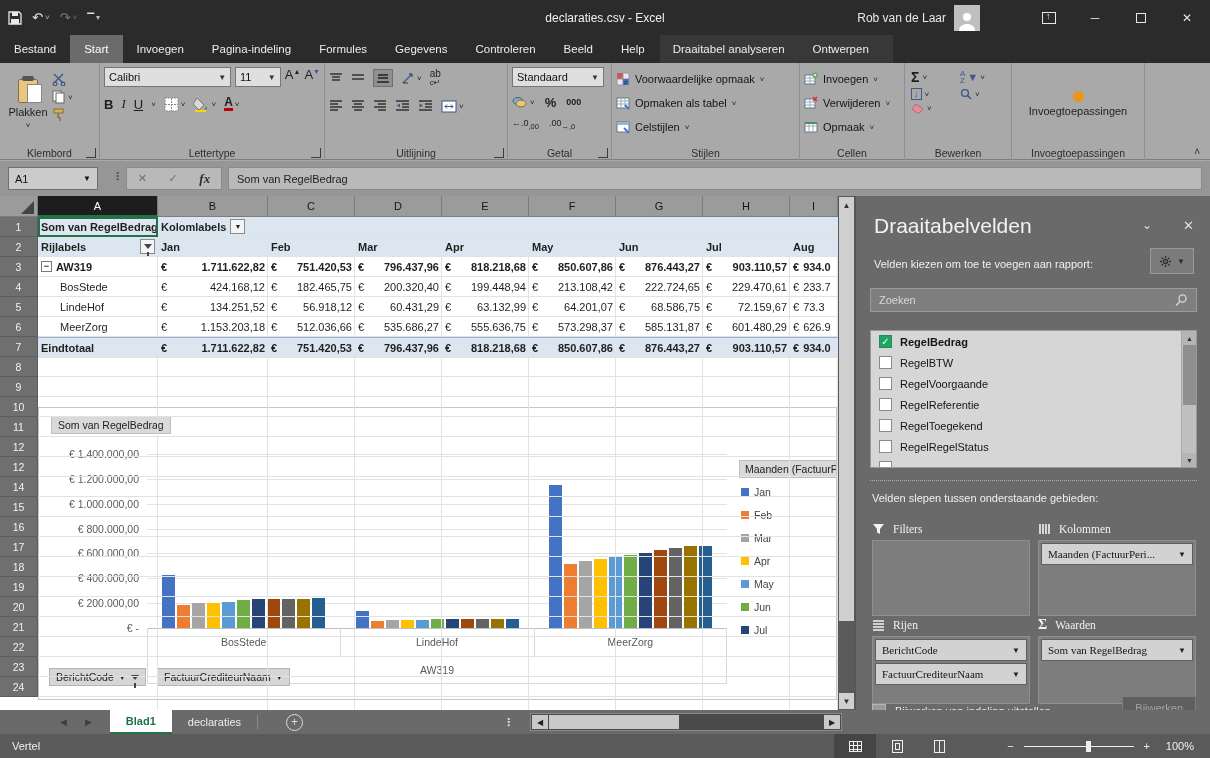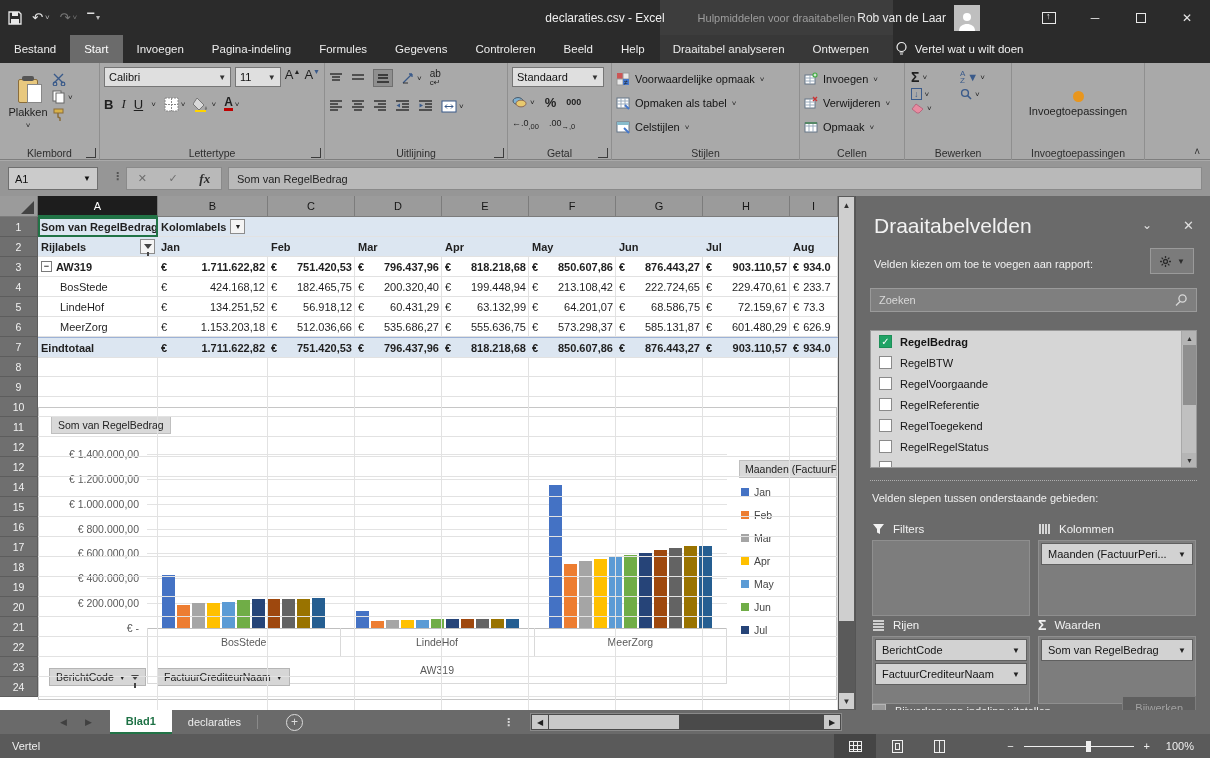--- a/index.html
+++ b/index.html
@@ -111,21 +111,21 @@
   .searchbox { position:absolute; left:14px; top:92px; width:327px; height:24px; background:#7f7f7f; border:1px solid #9a9a9a; display:flex; align-items:center; padding:0 8px; color:#d8d8d8; }
   .fieldlist { position:absolute; left:14px; top:134px; width:327px; height:138px; background:#d6d6d6; border:1px solid #9a9a9a; overflow:hidden; color:#141414; }
   .fl-item { display:flex; align-items:center; gap:8px; height:21px; padding:0 8px; }
   .fl-check { width:13px; height:13px; border:1px solid #8a8a8a; background:#fff; flex:none; display:flex; align-items:center; justify-content:center; }
   .fl-check.on { background:#21a366; border-color:#1d8f58; color:#fff; font-size:10px; }
   .fl-scroll { position:absolute; right:0; top:0; width:15px; height:100%; background:#c0c0c0; border-left:1px solid #a8a8a8; }
   .fl-sa { position:absolute; left:0; width:15px; height:14px; background:#b5b5b5; color:#333; font-size:7px; display:flex; align-items:center; justify-content:center; }
   .fl-thumb { position:absolute; left:1px; top:14px; width:13px; height:60px; background:#8f8f8f; }
   .dotline { position:absolute; left:14px; top:284px; width:327px; border-top:1px dotted #b0b0b0; }
   .drag-label { position:absolute; left:16px; top:296px; font-size:11px; color:#f0f0f0; }
-  .quad { position:absolute; width:158px; }
+  .quad { position:absolute; width:158px;font-family:Liberation Serif, serif; }
   .quad-head { display:flex; align-items:center; gap:8px; height:22px; font-size:11.5px; color:#f2f2f2; }
   .quad-box { width:158px; background:#7d7d7d; border:1px solid #8f8f8f; padding:2px; }
   .chip { height:22px; background:#d2d2d2; border:1px solid #5f5f5f; margin-bottom:2px; display:flex; align-items:center; padding:0 6px; color:#141414; white-space:nowrap; overflow:hidden; }
   .chip .car { margin-left:auto; font-size:8px; color:#222; flex:none; }
   .sigma { font-size:14px; font-weight:bold; color:#f2f2f2; }
   .defer-row { position:absolute; left:16px; top:508px; display:flex; align-items:center; gap:9px; color:#ededed; }
   .defer-check { width:14px; height:14px; background:#9a9a9a; border:1px solid #b5b5b5; }
   .updatebtn { position:absolute; right:14px; top:500px; background:#5f5f5f; border:1px solid #7d7d7d; color:#a2a2a2; padding:5px 12px; font-size:11px; }
 
   
@@ -174,21 +174,20 @@
             <rect x="4" y="1" width="6" height="4" fill="#e8e8e8"></rect>
           </svg>
       </span>
       <span class="qbtn">↶<span class="mini-carat">˅</span></span>
       <span class="qbtn dis">↷<span class="mini-carat" style="color:#777">˅</span></span>
       <span class="qbtn">
           <span style="font-size:9px;">▔<br></span>
           <span class="mini-carat">▾</span>
         </span>
     </div>
-    <div class="ctx-title">Hulpmiddelen voor draaitabellen</div>
     <div class="doc-title">declaraties.csv  -  Excel</div>
     <div class="user-block">
       <span>Rob van de Laar</span>
       <span class="avatar">
         <svg width="22" height="22" viewBox="0 0 22 22">
             <circle cx="11" cy="8" r="4" fill="#fff"></circle>
             <path d="M3 22c0-5 4-7 8-7s8 2 8 7z" fill="#fff"></path>
           </svg>
       </span>
     </div>
@@ -212,27 +211,20 @@
         <div class="mtab">Invoegen</div>
         <div class="mtab">Pagina-indeling</div>
         <div class="mtab">Formules</div>
         <div class="mtab">Gegevens</div>
         <div class="mtab">Controleren</div>
         <div class="mtab">Beeld</div>
         <div class="mtab">Help</div>
         <div class="mtab" style="z-index: 1;">Draaitabel analyseren</div>
         <div class="mtab" style="z-index: 1;">Ontwerpen</div>
       </div>
-    <div class="tellme">
-      <svg width="13" height="16" viewBox="0 0 13 16">
-          <circle cx="6.5" cy="6" r="4.5" fill="none" stroke="#f0f0f0" stroke-width="1.2"></circle>
-          <path d="M4.5 11h4M5 13h3" stroke="#f0f0f0" stroke-width="1.2"></path>
-        </svg>
-      <span>Vertel wat u wilt doen</span>
-    </div>
     <div class="comment-btn">
       <svg width="16" height="14" viewBox="0 0 16 14">
           <path d="M1 1h14v9H6l-3 3v-3H1z" fill="none" stroke="#e8e8e8" stroke-width="1.2"></path>
         </svg>
     </div>
   </div>
 
   <div class="ribbon">
 
     <div class="rgroup" style="width:100px;">

